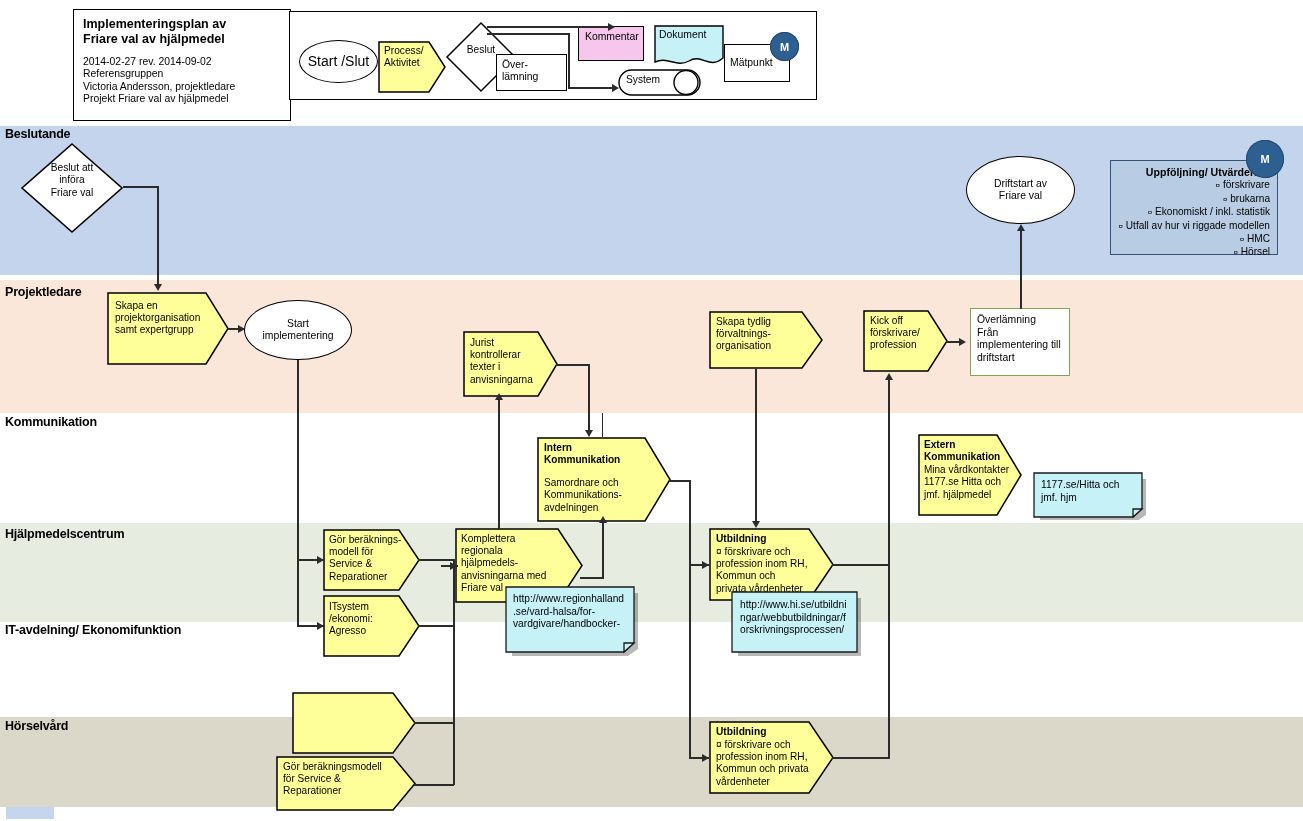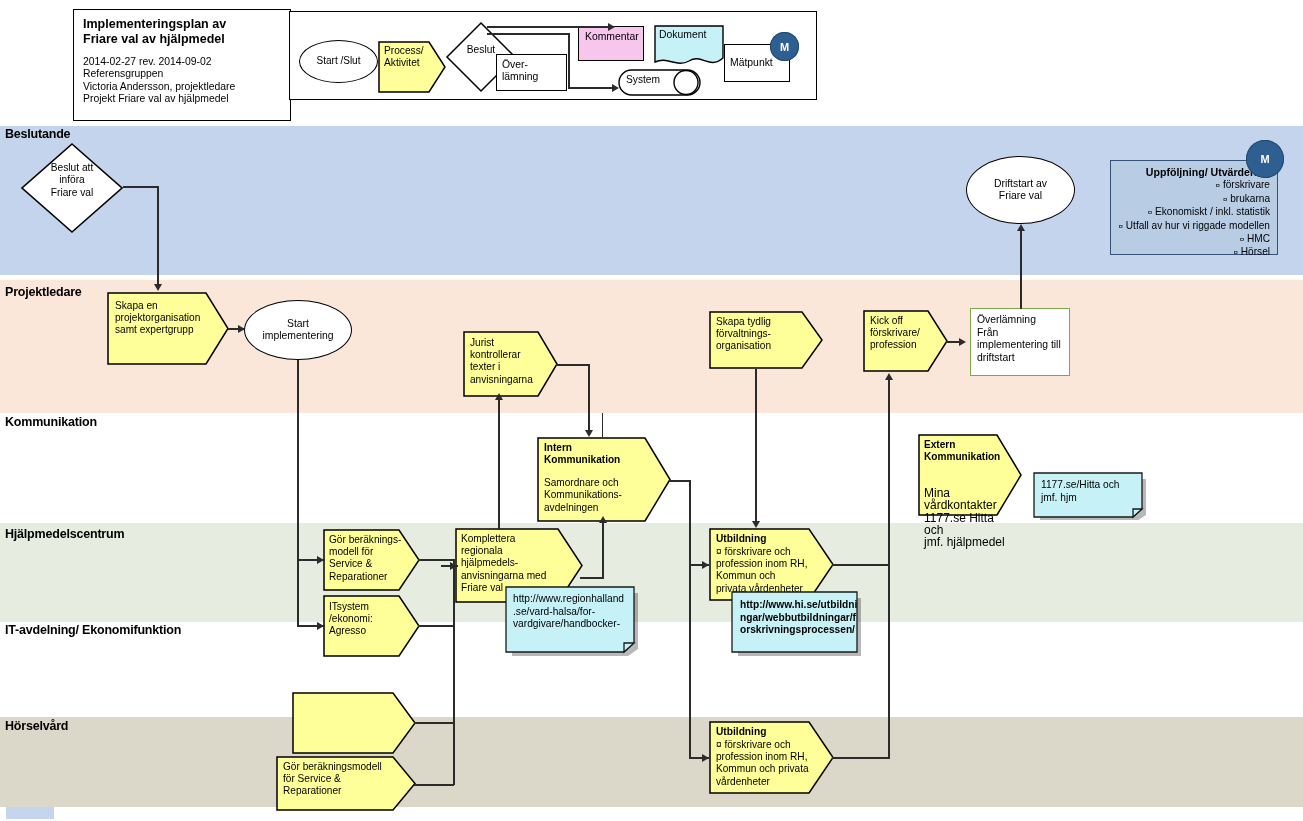--- a/index.html
+++ b/index.html
@@ -80,21 +80,21 @@
     <div class="t1">Implementeringsplan av</div>
     <div class="t1">Friare val av hjälpmedel</div>
     <div class="t2">2014-02-27 rev. 2014-09-02</div>
     <div class="t2" style="margin-top:0">Referensgruppen</div>
     <div class="t2" style="margin-top:0">Victoria Andersson, projektledare</div>
     <div class="t2" style="margin-top:0">Projekt Friare val av hjälpmedel</div>
   </div>
 
   <div class="legendbox" style="left:289px;top:11px;width:528px;height:89px;">
 
-    <div class="ell" style="left:9px;top:28px;width:79px;height:43px;font-size:10px;">
+    <div class="ell" style="left:9px;top:28px;width:79px;height:43px;font-size:14px;">
       <span>Start /Slut</span>
     </div>
 
     <svg class="shape" style="left:88px;top:29px;" width="68" height="52" viewBox="0 0 68 52">
       <polygon points="1,1 51,1 67,26 51,51 1,51" fill="#ffff99" stroke="#000" stroke-width="1.5"></polygon>
     </svg>
     <div style="position:absolute;left:94px;top:33px;font-size:10.2px;line-height:12.2px;white-space:pre-line;">Process/
 Aktivitet</div>
 
     <svg class="shape" style="left:155px;top:9px;" width="72" height="72" viewBox="0 0 72 72">
@@ -202,21 +202,21 @@
 Kommunikation</div>
   <div style="position:absolute;left:544px;top:477px;width:112px;font-size:10.1px;line-height:12.3px;white-space:pre-line;">Samordnare och
 Kommunikations-
 avdelningen</div>
 
   <svg class="shape" style="left:918px;top:434px;" width="104" height="82" viewBox="0 0 104 82">
     <polygon points="1,1 79,1 103,41 79,81 1,81" fill="#ffff99" stroke="#000" stroke-width="1.5"></polygon>
   </svg>
   <div style="position:absolute;left:924px;top:439px;width:86px;font-size:10.1px;line-height:12.3px;font-weight:bold;white-space:pre-line;">Extern
 Kommunikation</div>
-  <div style="position:absolute;left:924px;top:464px;width:90px;font-size:12px;line-height:12.3px;white-space:pre-line;margin-top:23px;">Mina vårdkontakter
+  <div style="position:absolute;left:924px;top:464px;width:90px;font-size:10px;line-height:12.3px;white-space:pre-line;">Mina vårdkontakter
 1177.se Hitta och
 jmf. hjälpmedel</div>
 
   <div class="note" style="left:1033px;top:472px;">
     <svg width="113" height="48" viewBox="0 0 113 48">
       <path d="M4,4 H110 V40 L101,46 H4 Z" fill="#000" opacity="0.28" transform="translate(3,3)"></path>
       <path d="M1,1 H109 V37 L100,45 H1 Z" fill="#c6f2f7" stroke="#1a1a1a" stroke-width="1.3"></path>
       <path d="M109,37 L100,37 L100,45 Z" fill="#c6f2f7" stroke="#1a1a1a" stroke-width="1.3"></path>
     </svg>
     <div class="ntxt" style="top:7px;white-space:pre-line;">1177.se/Hitta och
@@ -253,21 +253,21 @@
 
   <svg class="shape" style="left:709px;top:528px;" width="125" height="73" viewBox="0 0 125 73">
     <polygon points="1,1 100,1 124,36.5 100,72 1,72" fill="#ffff99" stroke="#000" stroke-width="1.5"></polygon>
   </svg>
   <div style="position:absolute;left:716px;top:533px;width:104px;font-size:10.2px;line-height:12.3px;font-weight:bold;">Utbildning</div>
   <div style="position:absolute;left:716px;top:546px;width:104px;font-size:10.1px;line-height:12.2px;white-space:pre-line;">¤ förskrivare  och
 profession inom RH,
 Kommun och
 privata vårdenheter</div>
 
-  <div class="note" style="left:731px;top:591px;font-weight:bold;">
+  <div class="note" style="left:731px;top:591px;">
     <svg width="131" height="71" viewBox="0 0 131 71">
       <path d="M4,4 H127 V62 H4 Z" fill="#000" opacity="0.28" transform="translate(3,3)"></path>
       <path d="M1,1 H126 V61 H1 Z" fill="#c6f2f7" stroke="#1a1a1a" stroke-width="1.3"></path>
     </svg>
     <div class="ntxt" style="top:8px;left:9px;right:8px;white-space:pre-line;">http://www.hi.se/utbildni
 ngar/webbutbildningar/f
 orskrivningsprocessen/</div>
   </div>
 
   <svg class="shape" style="left:323px;top:595px;" width="97" height="62" viewBox="0 0 97 62">

